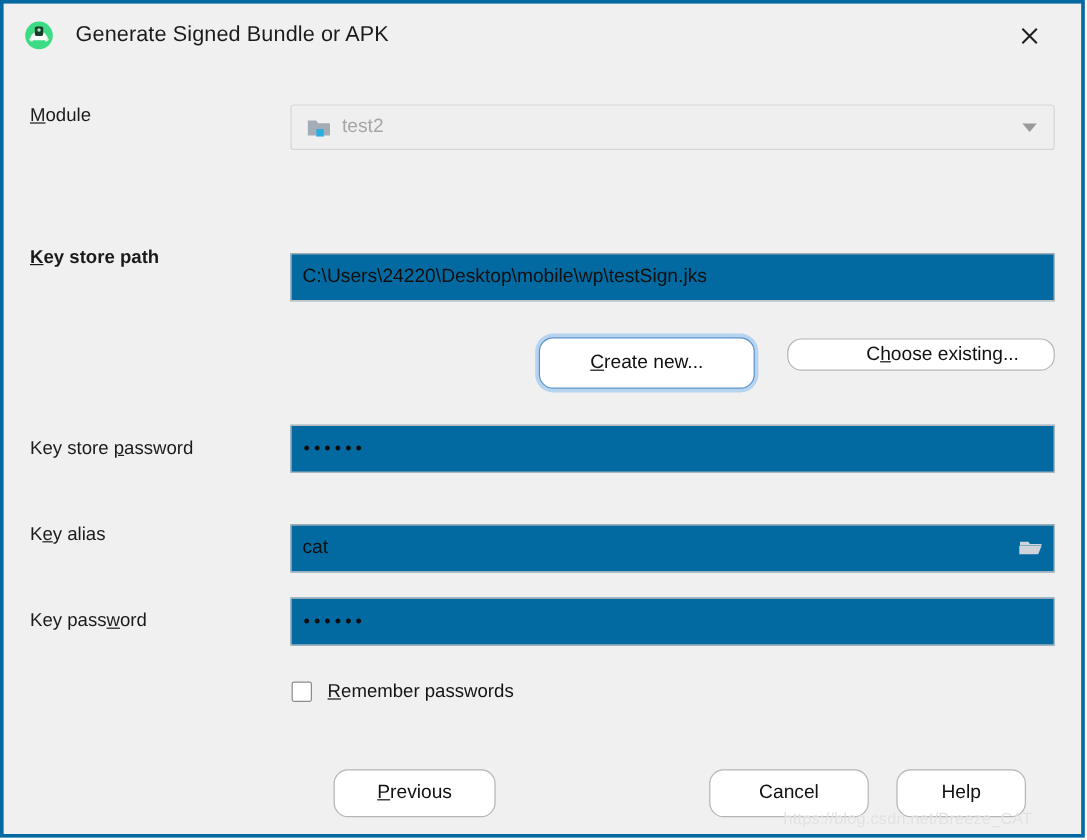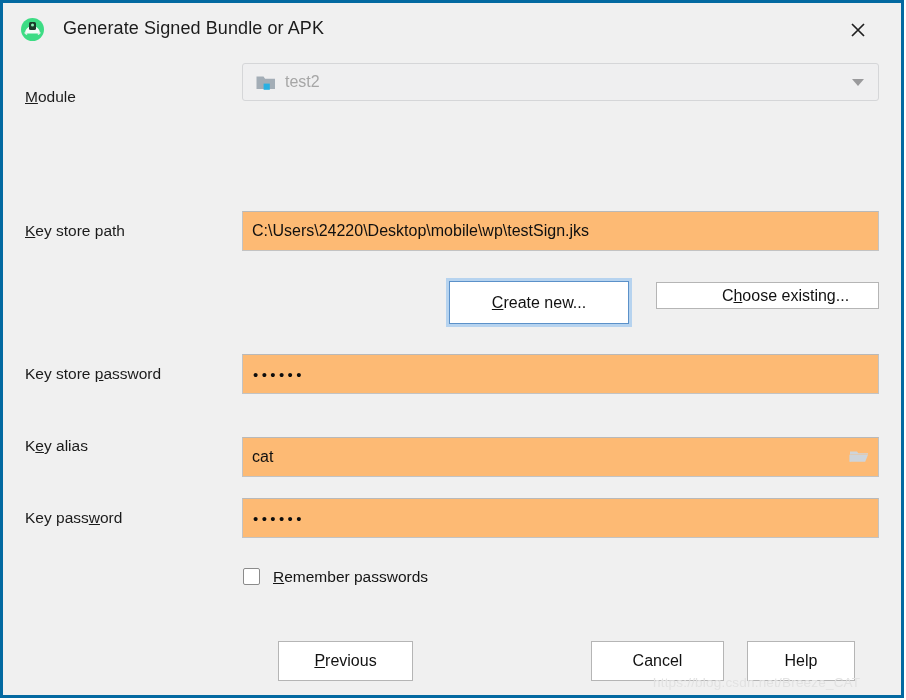--- a/index.html
+++ b/index.html
@@ -67,21 +67,21 @@
     color: #1b1b1b;
     white-space: nowrap;
   }
   .row-label.disabled { color: #1b1b1b; }
   .mn { text-decoration: underline; text-underline-offset: 1px; }
 
   
   .combo {
     position: absolute;
     left: 239px;
-    top: 60px;
+    top: 84px;
     width: 637px;
     height: 38px;
     box-sizing: border-box;
     background: #efeff0;
     border: 1px solid #d5d6d8;
     border-radius: 3px;
   }
   .combo-folder {
     position: absolute;
     left: 13px;
@@ -104,21 +104,21 @@
     width: 0; height: 0;
     border-left: 6px solid transparent;
     border-right: 6px solid transparent;
     border-top: 7px solid #9a9a9c;
   }
 
   
   .field {
     position: absolute;
     box-sizing: border-box;
-    background: #fdba74;
+    background: #0369a1;
     border: 1px solid #c3c3c3;
     border-top-color: #b9b9b9;
   }
   .field-text {
     position: absolute;
     left: 9px;
     top: 50%;
     transform: translateY(-50%);
     font-size: 16px;
     color: #101010;
@@ -144,21 +144,21 @@
     height: 24px;
     cursor: default;
   }
 
   
   .btn {
     position: absolute;
     box-sizing: border-box;
     background: #ffffff;
     border: 1px solid #b5b5b5;
-    border-radius: 0;
+    border-radius: 12px;
     font-family: "Liberation Sans", sans-serif;
     font-size: 16px;
     color: #111111;
     text-align: center;
     white-space: nowrap;
     cursor: default;
     padding: 0;
     line-height: 1;
     display: flex;
     align-items: center;
@@ -245,21 +245,21 @@
     <span class="combo-folder">
       <svg width="20" height="18" viewBox="0 0 20 18">
         <path d="M0.5 2.5h7l1.6 2.2H19v10.3H0.5z" fill="#a3adb6"></path>
         <rect x="7.6" y="9.6" width="6.2" height="6.2" fill="#29b0e2"></rect>
       </svg>
     </span>
     <span class="combo-text">test2</span>
     <span class="combo-arrow"></span>
   </div>
 
-  <div class="row-label" style="left:22px; top:219px;"><span class="mn">K</span>ey store path</div>
+  <div class="row-label" style="left:22px; top:203px;font-weight:bold;"><span class="mn">K</span>ey store path</div>
 
   <div class="field" style="left:239px; top:208px; width:637px; height:40px;">
     <span class="field-text">C:\Users\24220\Desktop\mobile\wp\testSign.jks</span>
   </div>
 
   <button class="btn focused" style="left:446px; top:278px; width:180px; height:43px;">
     <span><span class="mn">C</span>reate new...</span>
   </button>
 
   <button class="btn" style="left:653px; top:279px; width:223px; height:27px;padding-left:36px;">

